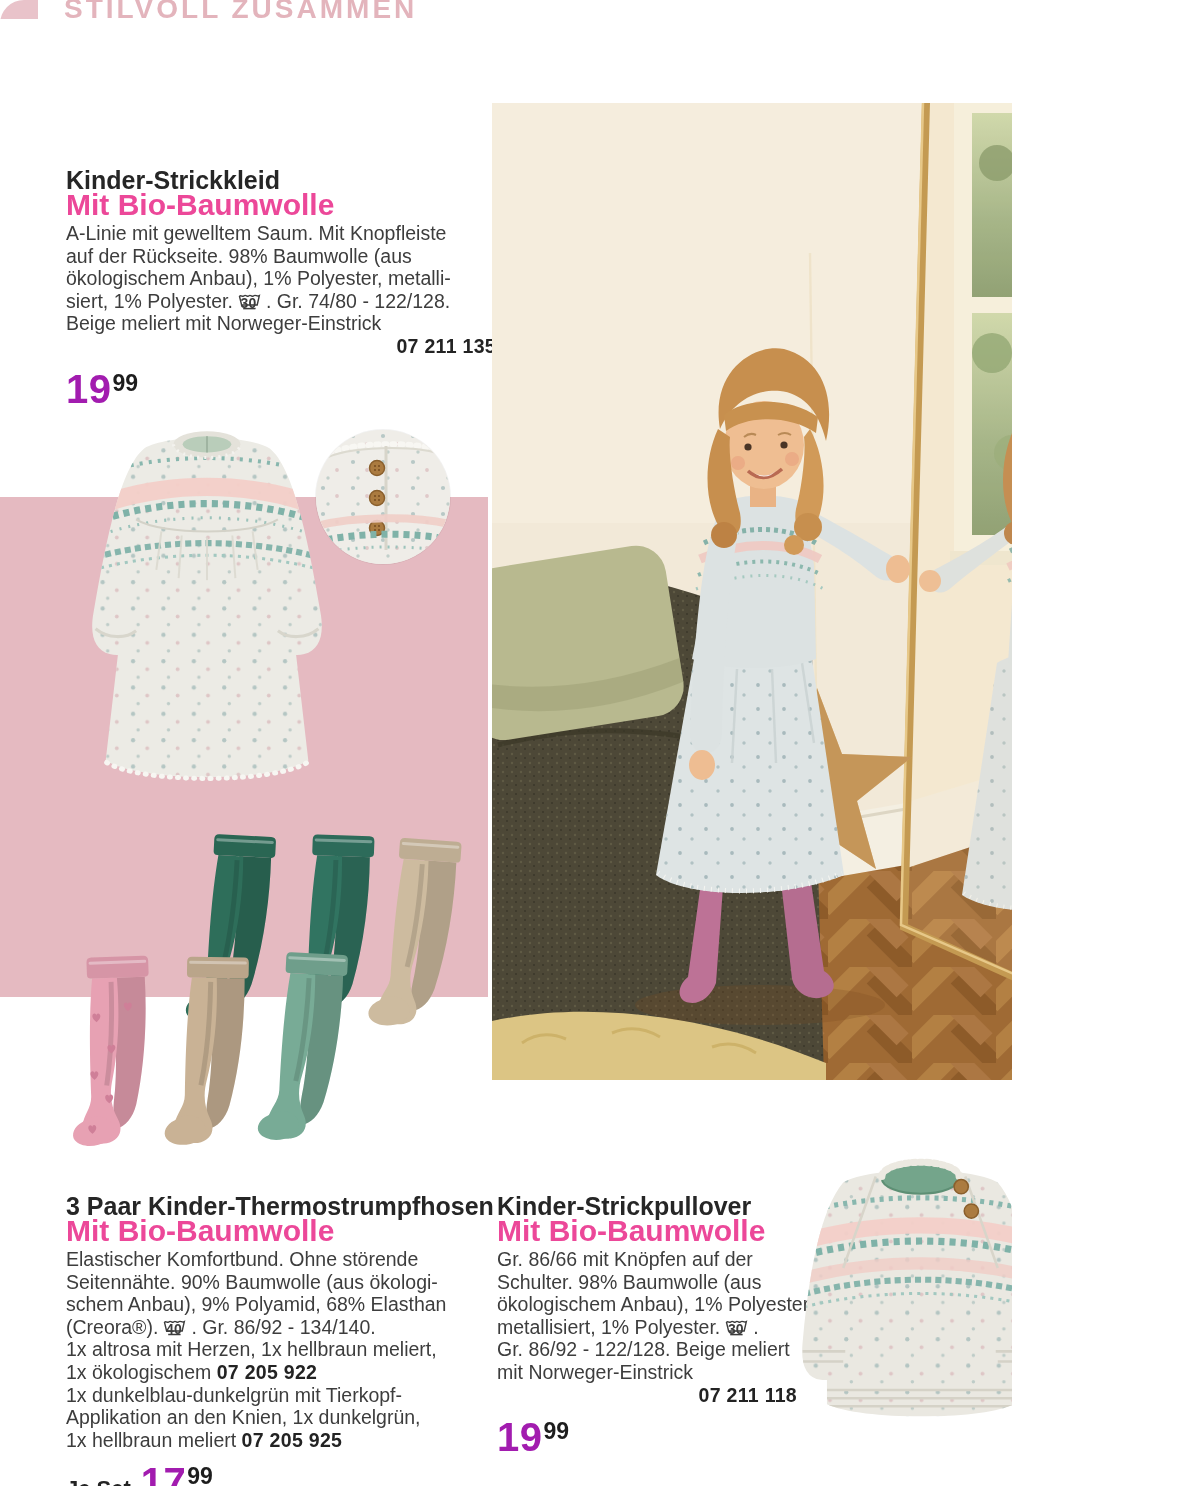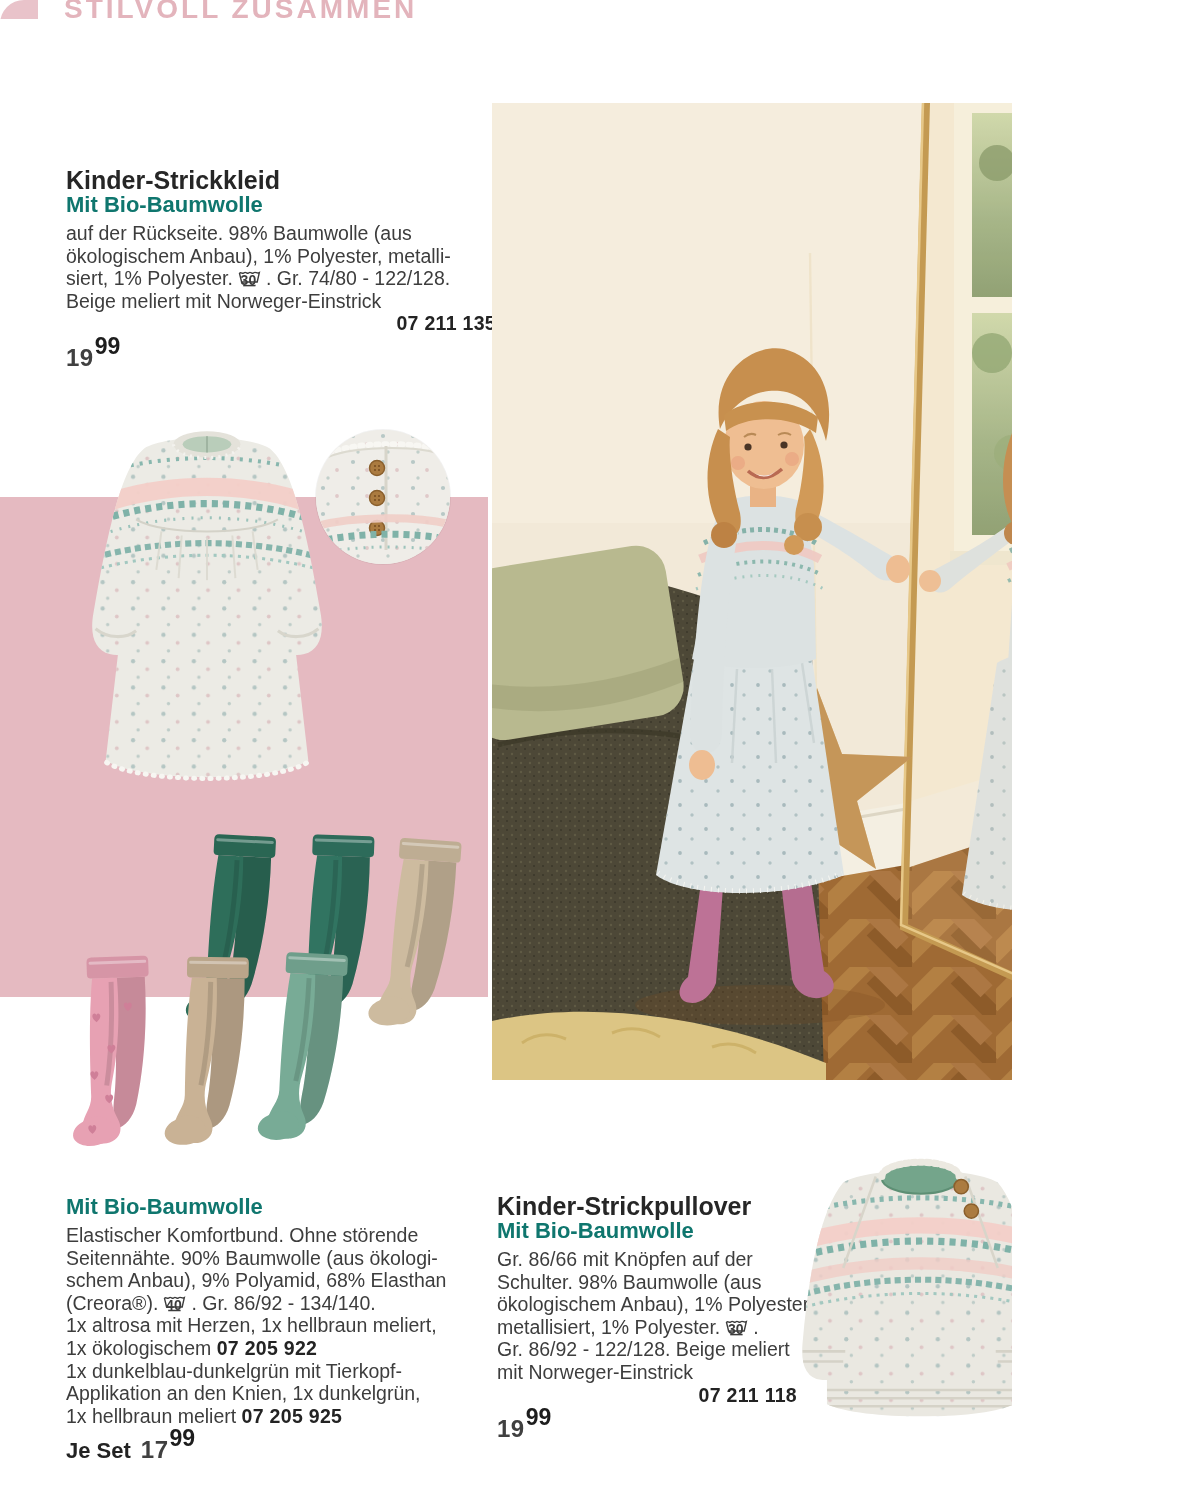--- a/index.html
+++ b/index.html
@@ -13,25 +13,25 @@
   .page-header-title{
     position:absolute;left:64px;top:-7px;font-size:28px;font-weight:600;
     letter-spacing:3px;color:#e3b4bc;white-space:nowrap;
   }
   
   .pink-block{position:absolute;left:0;top:497px;width:488px;height:500px;background:#e5bac1;}
 
   
   .pdesc{position:absolute;width:430px;}
   .ptitle{font-size:25px;line-height:24px;font-weight:bold;color:#262626;white-space:nowrap;}
-  .psubtitle{font-size:22px;line-height:25px;font-weight:bold;color:#0f766e;white-space:nowrap;margin-bottom:5px;}
+  .psubtitle{font-size:30px;line-height:25px;font-weight:bold;color:#ec4899;white-space:nowrap;margin-bottom:5px;}
   .line{font-size:19.5px;line-height:22.6px;color:#3d3d3d;white-space:nowrap;}
   .b{font-weight:bold;color:#232323;letter-spacing:.3px;text-align:right;}
   .price{margin-top:9px;white-space:nowrap;}
-  .price .int{font-size:24px;font-weight:bold;color:#404040;letter-spacing:.5px;}
+  .price .int{font-size:40px;font-weight:bold;color:#a21caf;letter-spacing:.5px;}
   .price .sup{font-size:23px;font-weight:bold;color:#1d1d1d;position:relative;top:-12px;left:1px;}
   .jeset{margin-top:9px;white-space:nowrap;}
   .jeset .lbl{font-size:22px;font-weight:bold;color:#232323;margin-right:10px;}
 
   
   .wash-icon{position:relative;display:inline-block;width:25px;height:20px;vertical-align:-3px;margin:0 4px;}
   .wash-icon svg{position:absolute;left:0;top:0;width:25px;height:20px;}
   .wash-num{position:absolute;left:0;top:1px;width:23px;text-align:center;
     font-size:14px;font-weight:bold;color:#3c3c3c;}
 
@@ -52,20 +52,21 @@
 <div class="page">
 
   <div class="brand-square"></div>
   <div class="page-header-title">STILVOLL ZUSAMMEN</div>
 
   <div class="pink-block"></div>
 
   <div class="pdesc" style="left:66px;top:168px;">
     <div class="ptitle">Kinder-Strickkleid</div>
     <div class="psubtitle">Mit Bio-Baumwolle</div>
+    <div class="line"><span>A-Linie mit gewelltem Saum. Mit Knopfleiste</span></div>
     <div class="line"><span>auf der Rückseite. 98% Baumwolle (aus</span></div>
     <div class="line"><span>ökologischem Anbau), 1% Polyester, metalli-</span></div>
     <div class="line">
       <span>siert, 1% Polyester.</span><span class="wash-icon"><svg viewBox="0 0 25 20">
             <path d="M2.5,5.4 C4,3.4 5.6,6.6 7.2,4.8 C8.8,3.2 10.4,6.6 12,4.8 C13.6,3.2 15.2,6.6 16.8,4.8 C18.4,3.2 20,6 22.3,4.6 L20.2,14 L4.6,14 Z" fill="none" stroke="#3c3c3c" stroke-width="1.4"></path>
             <line x1="6.2" y1="17.6" x2="18.6" y2="17.6" stroke="#3c3c3c" stroke-width="1.5"></line>
           </svg><span class="wash-num">30</span></span><span>. Gr. 74/80 - 122/128.</span>
     </div>
     <div class="line"><span>Beige meliert mit Norweger-Einstrick</span></div>
     <div class="line b">07 211 135</div>
@@ -388,20 +389,21 @@
         <path d="M286,332 q7,-4 13,0" stroke="#b98a56" stroke-width="2" fill="none"></path>
         <path d="M256,368 Q272,382 290,366" stroke="#b96a52" stroke-width="3.5" fill="none"></path>
         <path d="M262,370 Q274,378 284,368 Q274,376 262,370 Z" fill="#fff" opacity=".9"></path>
         <circle cx="246" cy="360" r="7" fill="#e89a7a" opacity=".5"></circle>
           <circle cx="300" cy="356" r="7" fill="#e89a7a" opacity=".5"></circle>
       </g>
     </svg>
   </div>
 
   <div class="pdesc" style="left:66px;top:1194px;">
+    <div class="ptitle">3 Paar Kinder-Thermostrumpfhosen</div>
     <div class="psubtitle">Mit Bio-Baumwolle</div>
     <div class="line"><span>Elastischer Komfortbund. Ohne störende</span></div>
     <div class="line"><span>Seitennähte. 90% Baumwolle (aus ökologi-</span></div>
     <div class="line"><span>schem Anbau), 9% Polyamid, 68% Elasthan</span></div>
     <div class="line">
       <span>(Creora®).</span><span class="wash-icon"><svg viewBox="0 0 25 20">
             <path d="M2.5,5.4 C4,3.4 5.6,6.6 7.2,4.8 C8.8,3.2 10.4,6.6 12,4.8 C13.6,3.2 15.2,6.6 16.8,4.8 C18.4,3.2 20,6 22.3,4.6 L20.2,14 L4.6,14 Z" fill="none" stroke="#3c3c3c" stroke-width="1.4"></path>
             <line x1="6.2" y1="17.6" x2="18.6" y2="17.6" stroke="#3c3c3c" stroke-width="1.5"></line>
           </svg><span class="wash-num">40</span></span><span>. Gr. 86/92 - 134/140.</span>
     </div>

